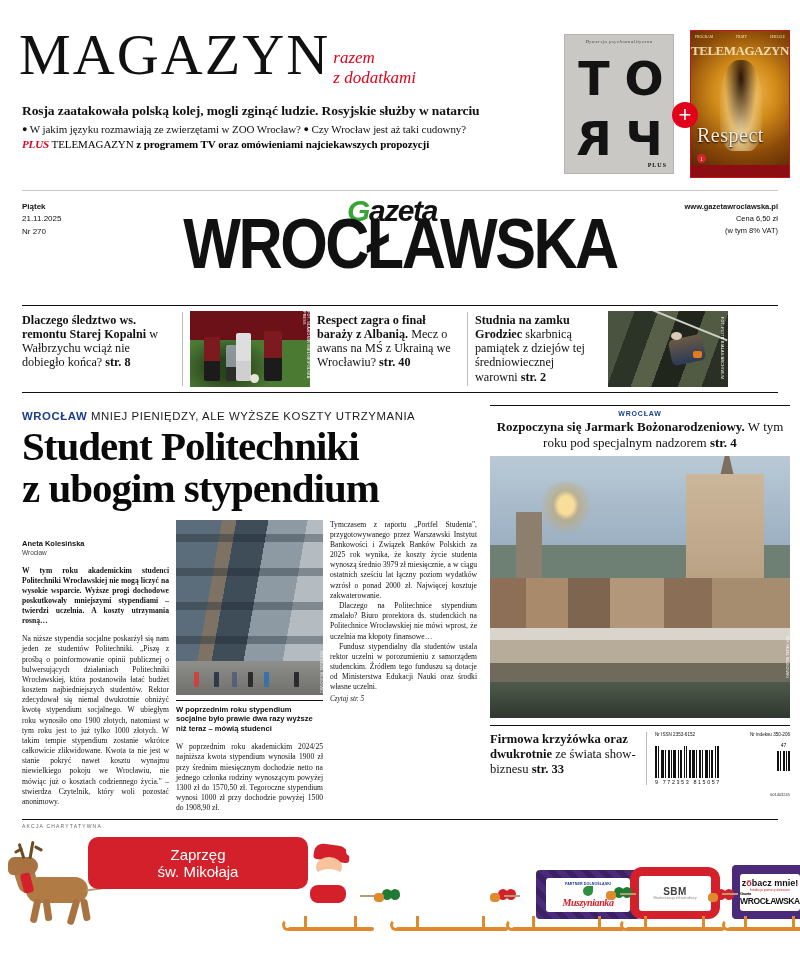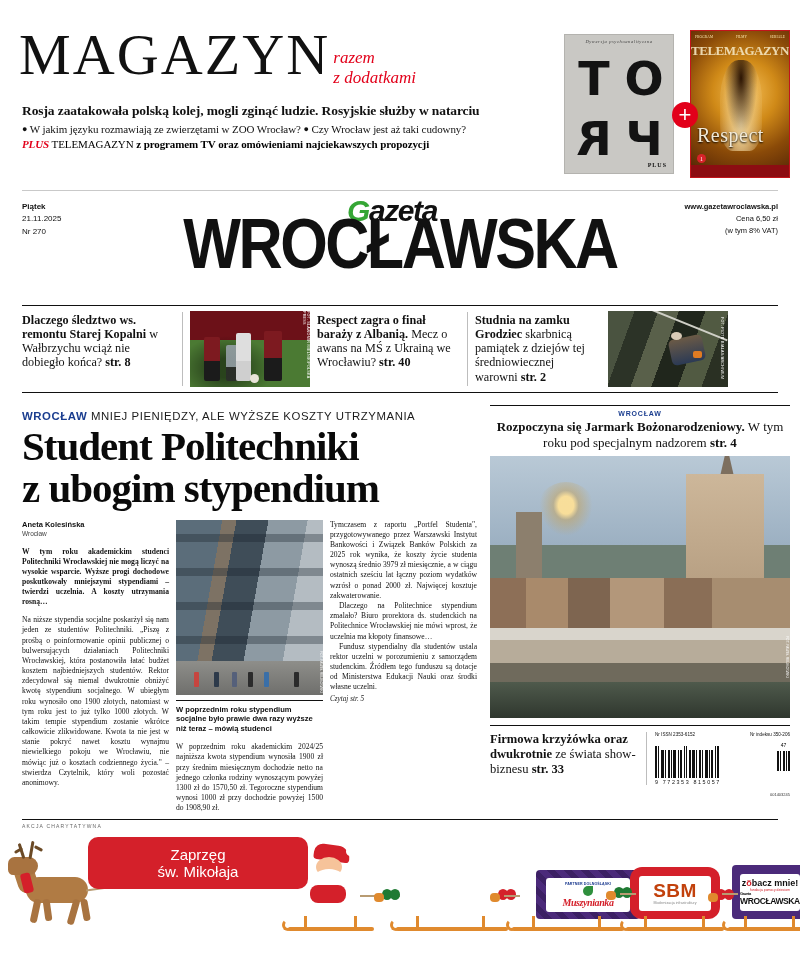--- a/index.html
+++ b/index.html
@@ -197,21 +197,21 @@
     font-family:"Liberation Sans", sans-serif; font-size:11.4px;
     letter-spacing:0.55px; color:#1b1b1b; padding:5px 0 2px 0;
   }
   .kicker .city { color:#1a3d8f; font-weight:700; }
   .headline {
     font-family:"Liberation Serif", serif; font-weight:700;
     font-size:41px; line-height:1.02; letter-spacing:-1px; color:#0a0a0a;
     margin-top:2px;
   }
 
-  .byline { font-family:"Liberation Sans", sans-serif; font-size:7.5px; font-weight:700; color:#111; }
+  .byline { font-family:"Liberation Sans", sans-serif; font-size:7.5px; font-weight:700; color:#111;margin-top:19px; }
   .byline-city { font-family:"Liberation Sans", sans-serif; font-size:6.5px; color:#444; margin-top:1px; }
 
   .cols { display:flex; margin-top:10px; }
   .col { width:147px; }
   .col + .col { margin-left:7px; }
   .lede {
     font-family:"Liberation Serif", serif; font-weight:700;
     font-size:7.6px; line-height:1.33; text-align:justify; color:#111;
     margin-top:10px;
   }
@@ -360,21 +360,21 @@
     position:absolute; left:10%; top:16%; width:80%; height:68%;
     background:#fff; border-radius:3px;
     display:flex; flex-direction:column; align-items:center; justify-content:center;
   }
   .gift-top { font-family:"Liberation Sans", sans-serif; font-size:3.6px; font-weight:700; color:#1b3a8f; letter-spacing:0.1px; text-align:center; }
   .brand-mlekovita { font-family:"Liberation Sans", sans-serif; font-weight:700; font-size:10px; color:#1b3a8f; letter-spacing:-0.3px; }
   .mlek-oval { width:34px; height:19px; border-radius:50%; background:#d4202a; position:relative; margin-bottom:2px; }
   .mlek-oval::after { content:""; position:absolute; left:5px; top:7px; width:24px; height:5px; background:#fff; }
   .brand-muszy { font-family:"Liberation Serif", serif; font-style:italic; font-weight:700; font-size:10px; color:#d4202a; letter-spacing:-0.4px; }
   .muszy-leaf { width:10px; height:10px; border-radius:50% 0 50% 50%; background:#2f8f3d; margin-bottom:1px; }
-  .brand-sbm { font-family:"Liberation Sans", sans-serif; font-weight:700; font-size:19px; color:#c2410c; letter-spacing:0.5px; }
+  .brand-sbm { font-family:"Liberation Sans", sans-serif; font-weight:700; font-size:10px; color:#404040; letter-spacing:0.5px; }
   .sbm-sub { font-family:"Liberation Sans", sans-serif; font-size:3.6px; color:#888; text-align:center; line-height:1.1; }
   .brand-zobacz { font-family:"Liberation Sans", sans-serif; font-weight:700; font-size:9px; color:#111; }
   .brand-zobacz .o { color:#d4202a; }
   .zob-sub { font-family:"Liberation Sans", sans-serif; font-size:3.4px; color:#d4202a; }
   .brand-gw-small { font-family:"Liberation Sans", sans-serif; font-weight:700; font-size:8.5px; color:#111; letter-spacing:-0.4px; }
   .brand-gw-small .gz { font-size:4px; display:block; line-height:1; }
   .bow { position:absolute; width:18px; height:12px; }
   .bow::before, .bow::after {
     content:""; position:absolute; top:0; width:9px; height:12px; border-radius:50%;
   }

